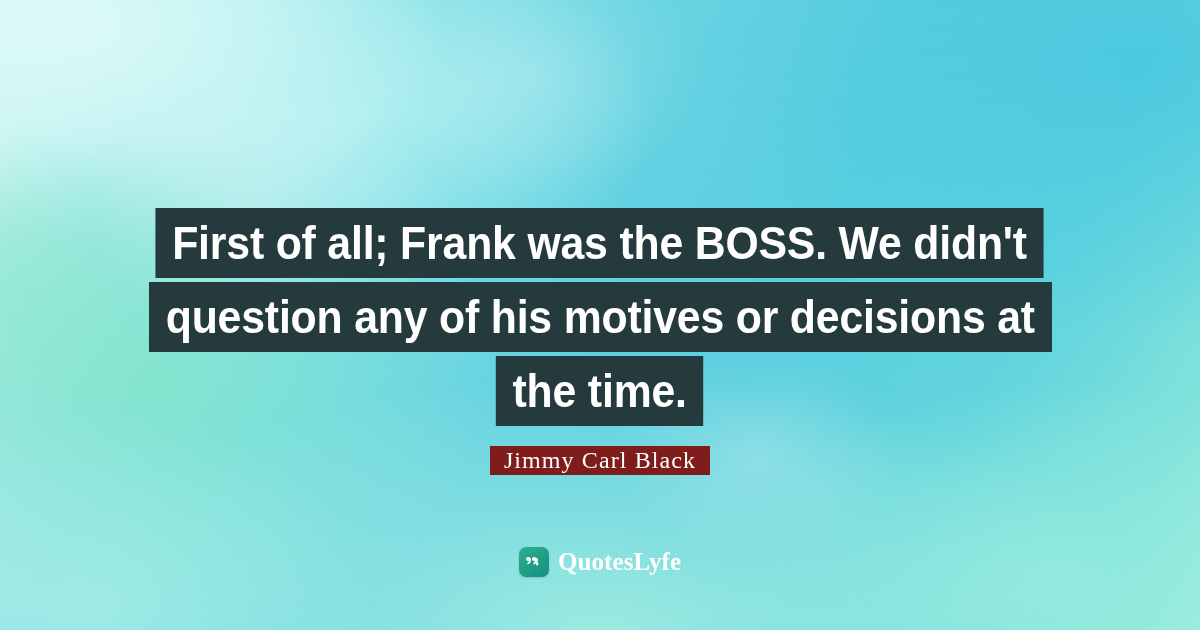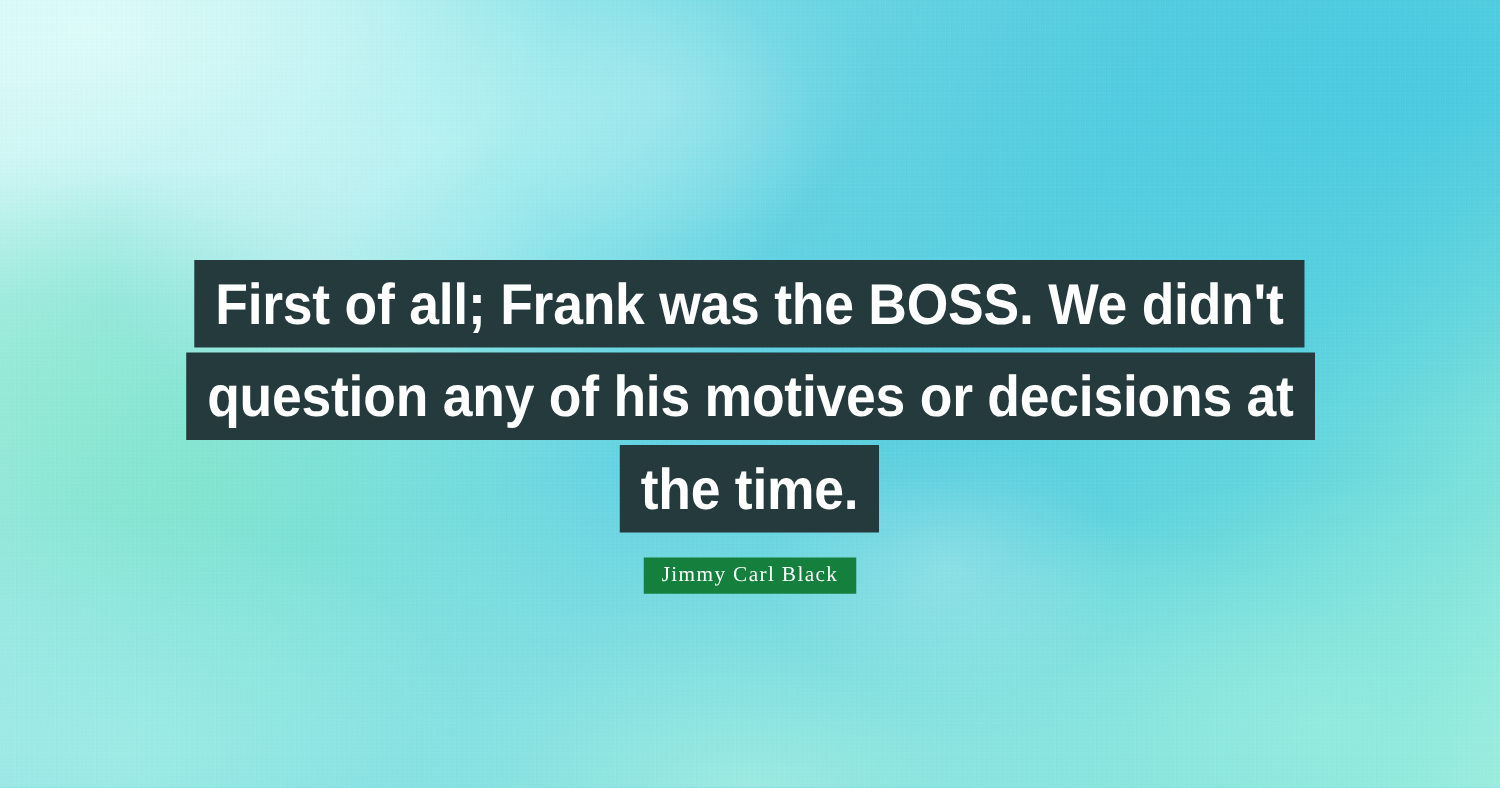--- a/index.html
+++ b/index.html
@@ -143,24 +143,24 @@
 
   .author-wrap {
     margin-top: 20px;
     display: flex;
     justify-content: center;
     width: 1200px;
   }
 
   .author-badge {
     display: inline-block;
-    background: #15803d;
+    background: #7f1d1d;
     color: #ffffff;
     font-family: "Liberation Serif", "DejaVu Serif", serif;
-    font-size: 17px;
+    font-size: 24px;
     font-weight: 400;
     letter-spacing: 1.1px;
     padding: 4px 14px 5px 14px;
     white-space: nowrap;
     line-height: 20px;
   }
 
   .brand {
     margin-top: 72px;
     display: flex;
@@ -211,15 +211,25 @@
     <div class="quote-block">
       <span class="quote-line">First of all; Frank was the BOSS. We didn't</span>
       <span class="quote-line">question any of his motives or decisions at</span>
       <span class="quote-line">the time.</span>
     </div>
 
     <div class="author-wrap">
       <span class="author-badge">Jimmy Carl Black</span>
     </div>
 
+    <div class="brand">
+      <span class="brand-icon">
+        <svg width="20" height="20" viewBox="0 0 20 20" aria-hidden="true">
+          <path d="M4.1 5.0 C3.0 5.0 2.1 5.9 2.1 7.0 C2.1 8.1 3.0 9.0 4.1 9.0 C4.4 9.0 4.7 8.95 5.0 8.84 C4.85 9.95 4.15 10.8 3.15 11.2 L3.8 12.5 C5.85 11.75 7.05 9.95 7.05 7.7 C7.05 6.05 5.85 5.0 4.1 5.0 Z" fill="#ffffff"></path>
+          <path d="M10.0 5.0 C8.9 5.0 8.0 5.9 8.0 7.0 C8.0 8.1 8.9 9.0 10.0 9.0 C10.3 9.0 10.6 8.95 10.9 8.84 C10.75 9.95 10.05 10.8 9.05 11.2 L9.7 12.5 C11.75 11.75 12.95 9.95 12.95 7.7 C12.95 6.05 11.75 5.0 10.0 5.0 Z" fill="#ffffff"></path>
+          <path d="M13.6 8.4 L15.6 8.4 L15.6 13.9 L17.1 13.9 L14.85 16.6 L12.6 13.9 L14.1 13.9 Z" fill="#ffffff" transform="translate(-0.6,-1.4) scale(0.92)"></path>
+        </svg>
+      </span>
+      <span class="brand-name">QuotesLyfe</span>
+    </div>
 
   </div>
 </div>
 
 </body></html>

